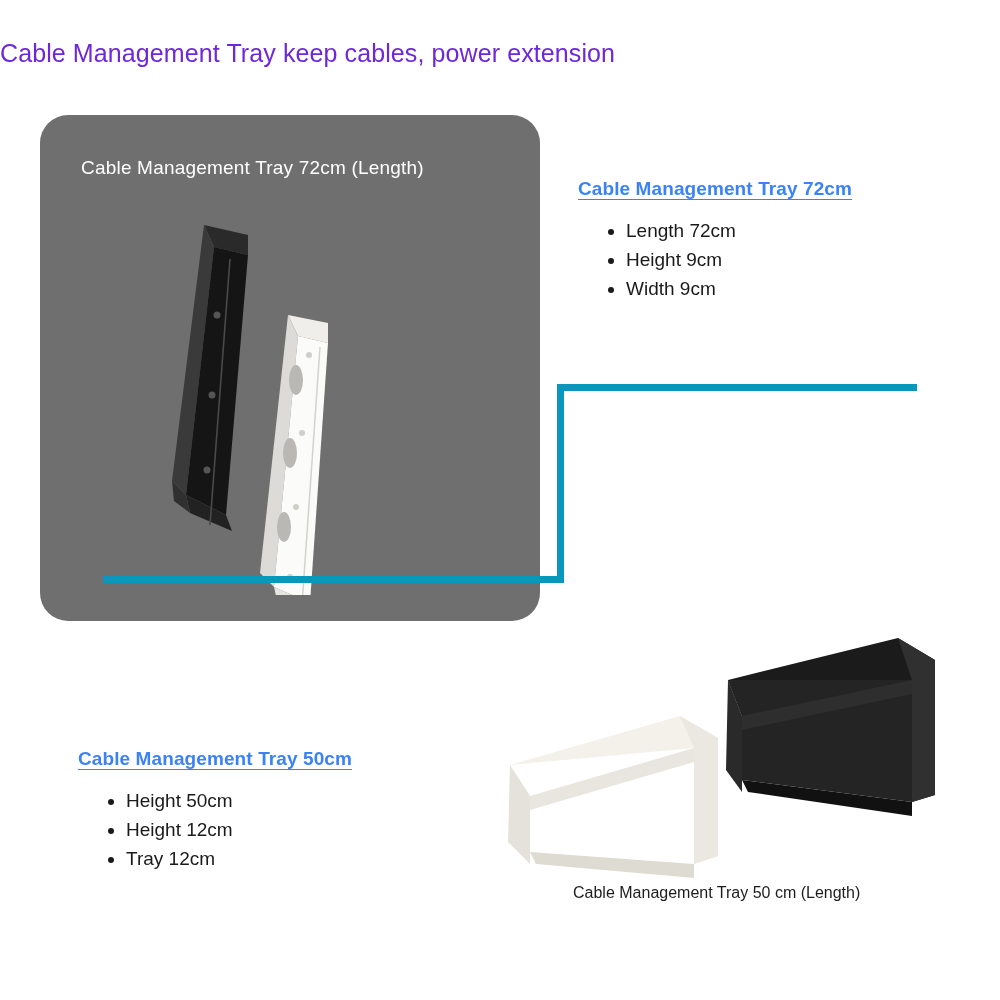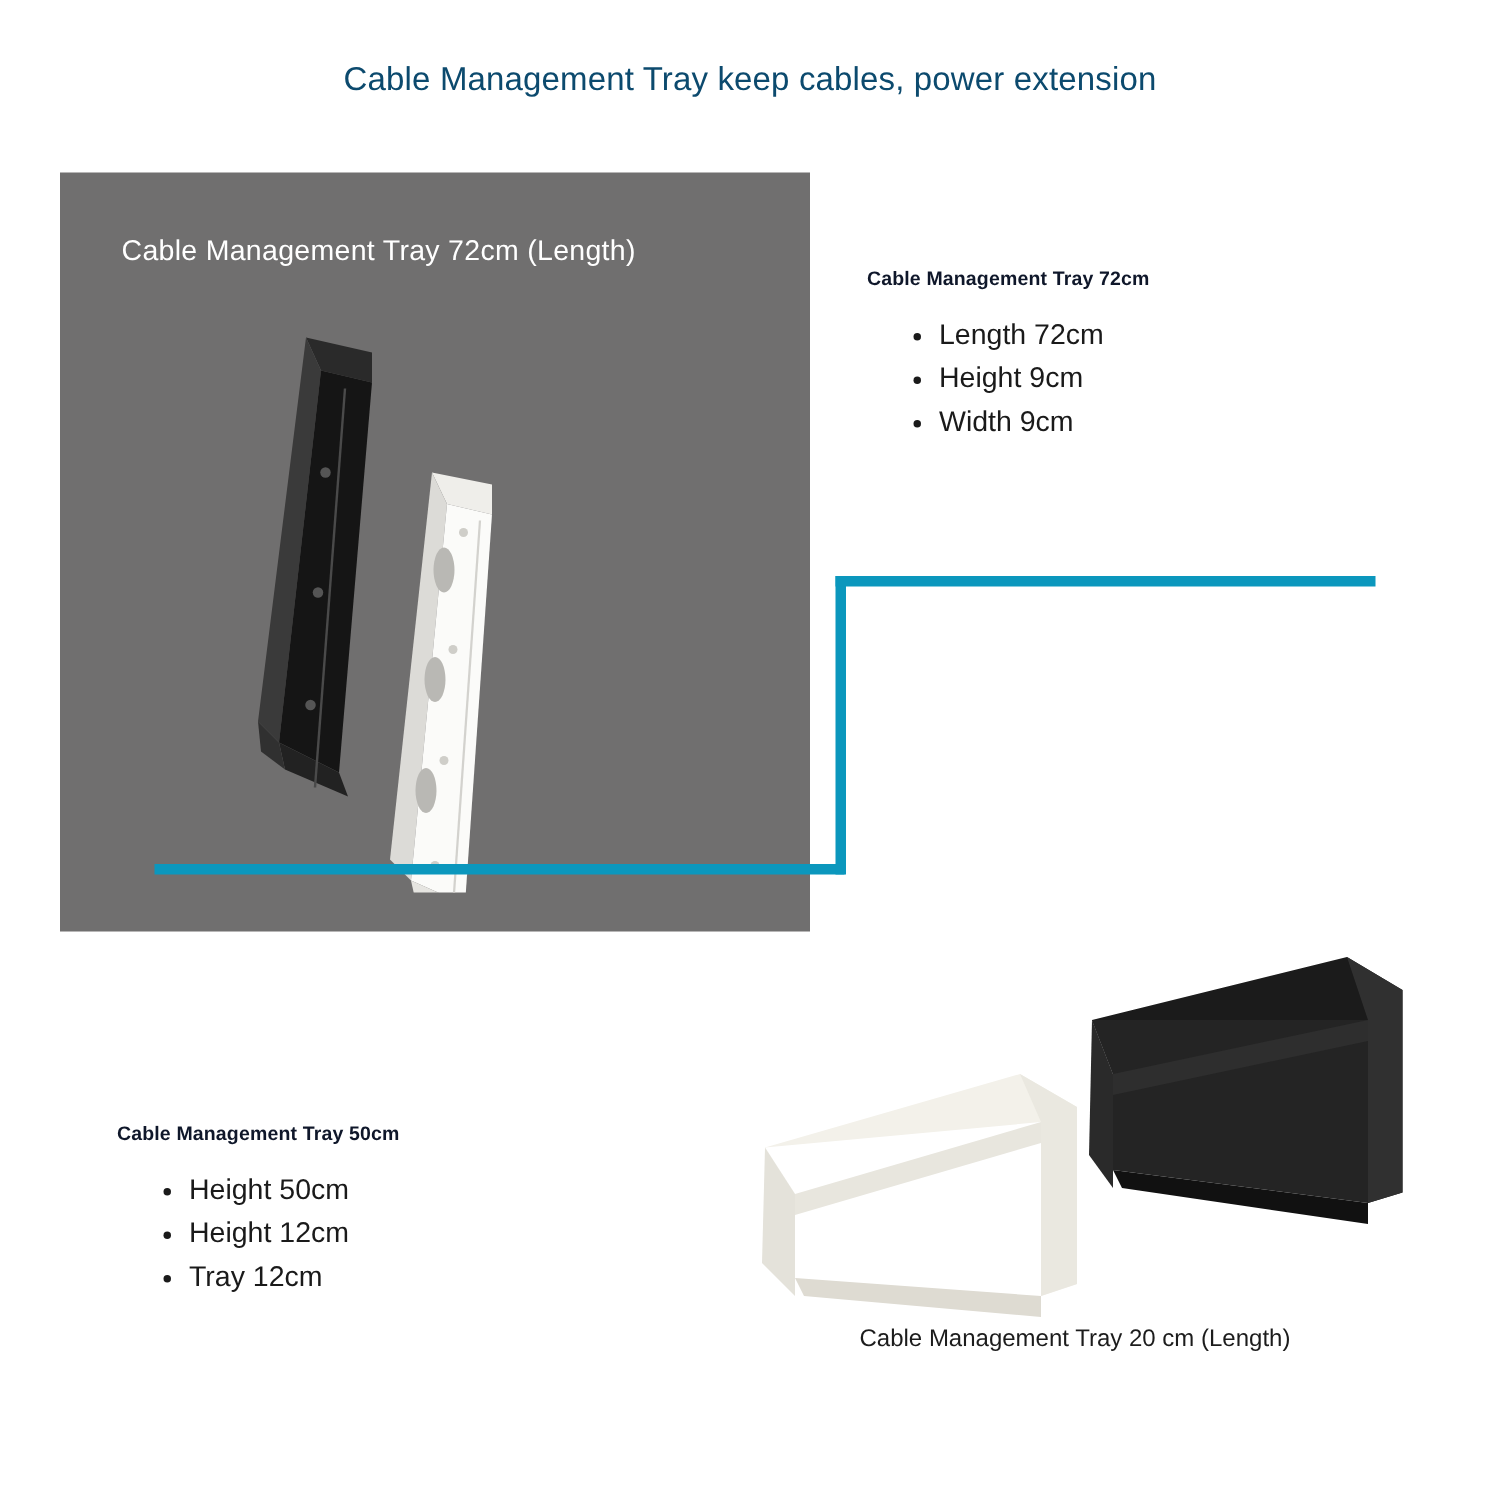--- a/index.html
+++ b/index.html
@@ -15,38 +15,39 @@
     position: relative;
     overflow: hidden;
   }
 
   
   .headline {
     position: absolute;
     left: 0;
     top: 38px;
     width: 1000px;
-    text-align: center;
-    font-size: 22px;
+    text-align: left;
+    font-size: 25px;
     line-height: 30px;
-    color: #0c4a6e;
+    color: #6d28d9;
     letter-spacing: 0.1px;
   }
   .headline .line {
     display: block;
   }
 
   
   .panel-72 {
     position: absolute;
     left: 40px;
     top: 115px;
     width: 500px;
     height: 506px;
     background: #706f6f;
+    border-radius: 28px;
   }
   .panel-72-caption {
     position: absolute;
     left: 41px;
     top: 42px;
     font-size: 19px;
     color: #ffffff;
     letter-spacing: 0.2px;
   }
 
@@ -84,23 +85,24 @@
   }
 
   
   .spec {
     position: absolute;
   }
   .spec-72 { left: 578px; top: 178px; width: 360px; }
   .spec-50 { left: 78px;  top: 748px; width: 420px; }
 
   .spec-title {
-    font-size: 13px;
+    font-size: 19px;
     font-weight: bold;
-    color: #0f172a;
+    color: #3b82f6;
+    text-decoration: underline;
     text-underline-offset: 4px;
     letter-spacing: 0.1px;
     margin: 0 0 12px 0;
   }
   .spec-list {
     margin: 16px;
     padding-left: 32px;
     list-style: disc;
   }
   .spec-list li {
@@ -203,13 +205,13 @@
   <g>
     <polygon points="30,145 200,96 238,118 238,236 214,244 214,128 50,176" fill="#f3f1ea"></polygon>
     <polygon points="30,145 50,176 50,232 214,244 214,128" fill="#ffffff"></polygon>
     <polygon points="50,176 214,128 214,142 50,190" fill="#e8e6de"></polygon>
     <polygon points="50,232 214,244 214,258 56,244" fill="#dedbd2"></polygon>
     <polygon points="30,145 50,176 50,244 28,222" fill="#e4e2da"></polygon>
     <polygon points="200,96 238,118 238,236 214,244 214,128" fill="#eae8e0"></polygon>
   </g>
 </svg>
 
-<div class="caption-50">Cable Management Tray 20 cm (Length)</div>
+<div class="caption-50">Cable Management Tray 50 cm (Length)</div>
 
 </body></html>

